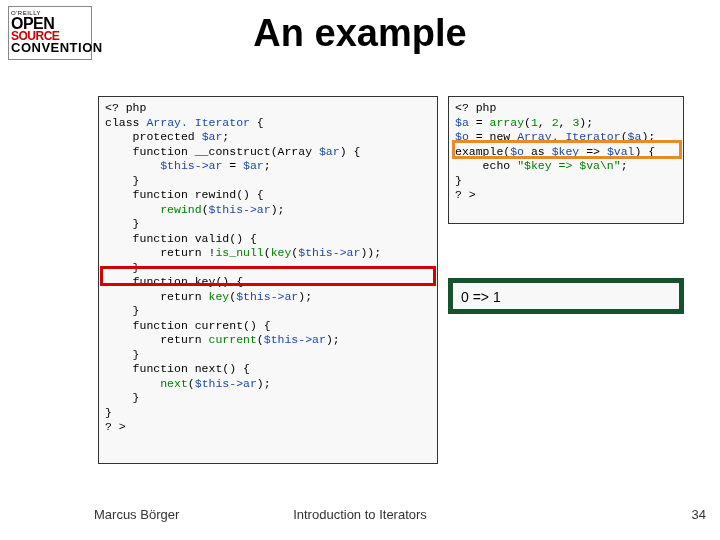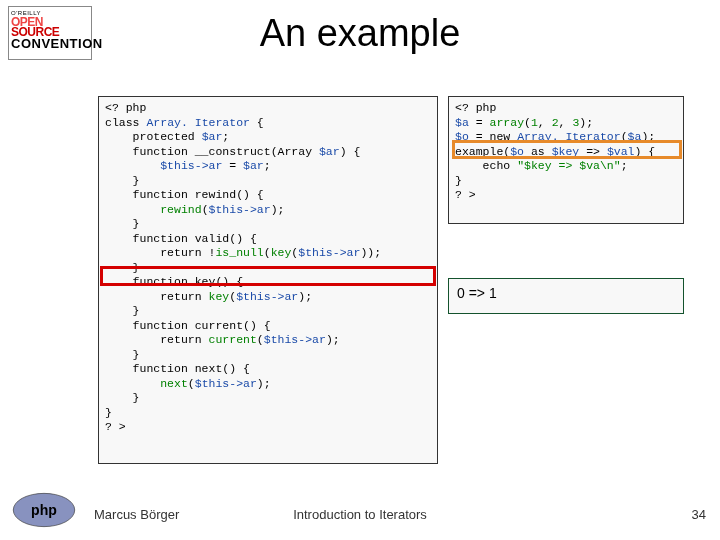--- a/index.html
+++ b/index.html
@@ -22,31 +22,31 @@
     left: 8px;
     width: 84px;
     height: 54px;
     border: 1px solid #888;
     background: #fff;
     font-size: 7px;
     line-height: 1;
     padding: 2px;
   }
   .logo-oreilly .top { font-size: 6px; letter-spacing: 0.5px; }
-  .logo-oreilly .red { color: #ef4444; font-weight: 900; font-size: 12px; letter-spacing: -0.5px; display:block; }
+  .logo-oreilly .red { color: #000000; font-weight: 900; font-size: 16px; letter-spacing: -0.5px; display:block; }
   .logo-oreilly .red2 { color: #c00; font-weight: 900; font-size: 12px; letter-spacing: -0.5px; display:block; margin-top:-2px;}
   .logo-oreilly .black { color:#000; font-weight: 700; font-size: 13px; letter-spacing: 0.5px; display:block; margin-top:-1px;}
   .title {
     position: absolute;
     top: 12px;
     left: 0;
     width: 100%;
     text-align: center;
     font-size: 38px;
-    font-weight: normal;
+    font-weight: bold;
     font-family: Verdana, Arial, sans-serif;
     color: #000;
   }
   .code-left {
     position: absolute;
     top: 96px;
     left: 98px;
     width: 340px;
     height: 368px;
     border: 1px solid #333;
@@ -62,21 +62,21 @@
     border: 1px solid #333;
     background: #f8f8f8;
     padding: 4px 6px;
   }
   .output-box {
     position: absolute;
     top: 278px;
     left: 448px;
     width: 236px;
     height: 36px;
-    border: 1px solid #14532d;
+    border: 5px solid #14532d;
     background: #f8f8f8;
     padding: 6px 8px;
     font-family: Verdana, Arial, sans-serif;
     font-size: 14px;
   }
   pre.code {
     font-family: "Courier New", monospace;
     font-size: 11.5px;
     line-height: 14.5px;
     white-space: pre;
@@ -188,24 +188,18 @@
 <span>? &gt;</span></pre>
   </div>
 
   <div class="output-box">
     <span>0 =&gt; 1</span>
   </div>
 
   <div class="highlight-red"></div>
   <div class="highlight-orange"></div>
 
-  <div class="logo-php">
-    <svg viewBox="0 0 100 56">
-      <ellipse cx="50" cy="28" rx="48" ry="26" fill="#8892BF" stroke="#333" stroke-width="1"></ellipse>
-      <text x="50" y="36" text-anchor="middle" font-family="Arial" font-size="22" font-weight="bold" fill="#000">php</text>
-    </svg>
-  </div>
 
   <div class="footer-author">Marcus Börger</div>
   <div class="footer-title">Introduction to Iterators</div>
   <div class="footer-page">34</div>
 
 </div>
 
 </body></html>

